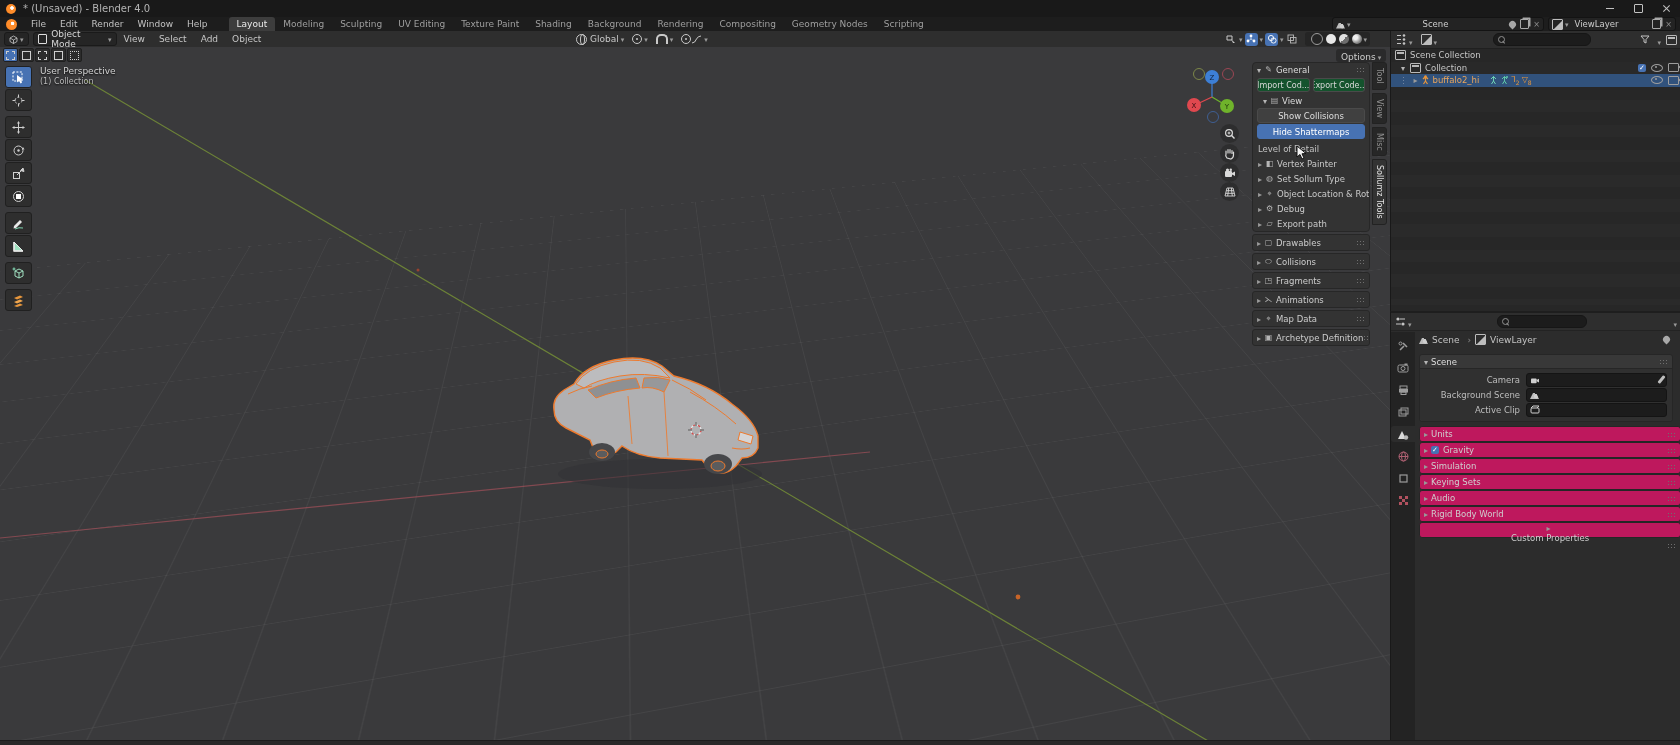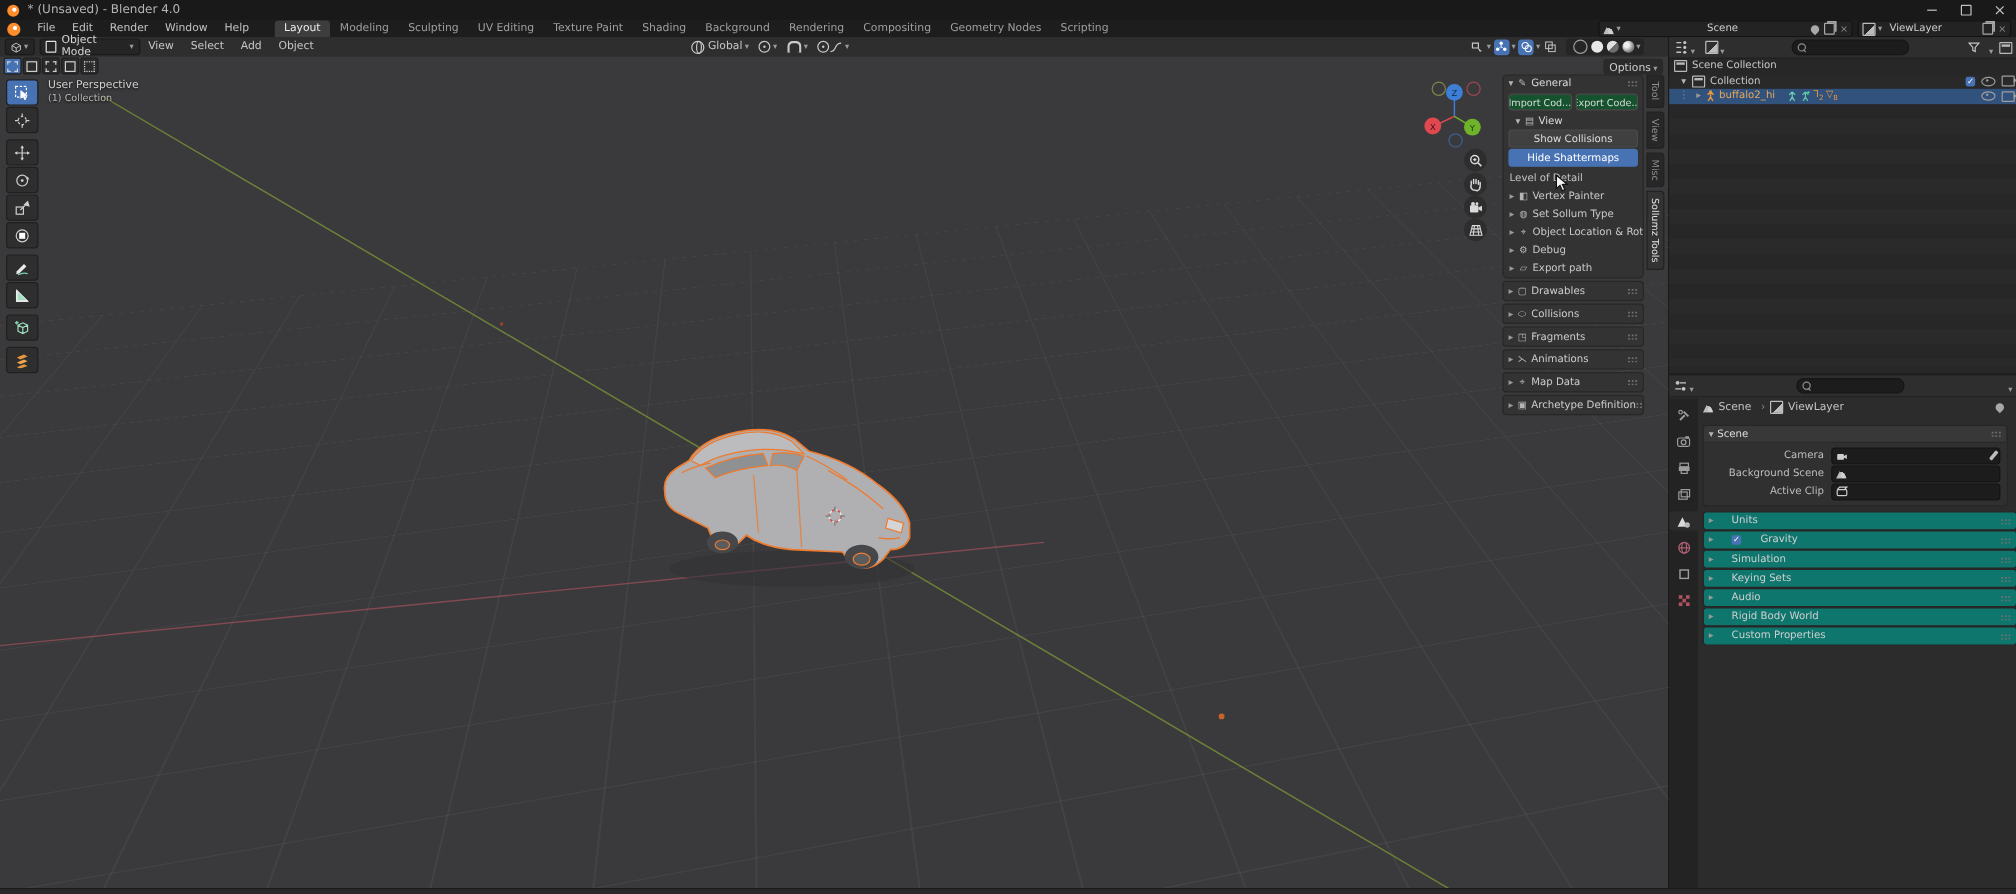--- a/index.html
+++ b/index.html
@@ -129,22 +129,22 @@
   .ptabs{position:absolute;left:0;top:19px;width:24px;height:410px;background:#232323;display:flex;flex-direction:column;align-items:center;padding-top:6px;gap:6px;}
   .ptab{width:20px;height:16px;display:flex;align-items:center;justify-content:center;border-radius:3px 0 0 3px;}
   .ptab.active{background:#2c2c2c;width:24px;}
   .crumb{position:absolute;left:28px;top:21px;display:flex;align-items:center;font-size:9px;color:#c3c3c3;}
   .ppanel{position:absolute;left:28px;width:252px;background:#383838;border:1px solid #262626;border-radius:3px;}
   .ppanel-head{height:13px;display:flex;align-items:center;padding:0 4px;color:#dedede;font-size:8.5px;}
   .ppanel-body{background:#303030;border-top:1px solid #262626;border-radius:0 0 3px 3px;padding:3px 0 4px;}
   .frow{display:flex;align-items:center;height:15px;padding:0 5px;}
   .flabel{width:95px;text-align:right;padding-right:6px;color:#bdbdbd;font-size:8.5px;flex:none;}
   .ffield{flex:1;height:12px;background:#1c1c1c;border:1px solid #141414;border-radius:3px;display:flex;align-items:center;padding:0 3px;}
-  .collapsed{position:absolute;left:28px;width:252px;height:14px;background:#0f766e;border:1px solid #262626;border-radius:3px;
-     display:flex;align-items:center;padding:0 4px;color:#cfcfcf;font-size:8.5px;gap:12px;}
+  .collapsed{position:absolute;left:28px;width:252px;height:14px;background:#be185d;border:1px solid #262626;border-radius:3px;
+     display:flex;align-items:center;padding:0 4px;color:#cfcfcf;font-size:8.5px;}
   .dropper{width:3px;height:9px;background:#bdbdbd;border-radius:1px;transform:rotate(40deg);margin-left:auto;flex:none;}
 
   .statusbar{left:0;top:740px;width:1680px;height:5px;background:#292929;border-top:1px solid #1c1c1c;}
 
   .cursor-arrow{position:absolute;z-index:20;}
   text{font-family:"DejaVu Sans",sans-serif;}
 </style>
 </head>
 <body>
 
@@ -753,21 +753,21 @@
     <div class="collapsed" style="top:177px;">
       <span class="tri-r"></span>
         <span>Audio</span>
         <span class="grip"></span>
     </div>
     <div class="collapsed" style="top:193px;">
       <span class="tri-r"></span>
         <span>Rigid Body World</span>
         <span class="grip"></span>
     </div>
-    <div class="collapsed" style="top:209px;">
+    <div class="collapsed" style="top:209px;flex-direction:column;">
       <span class="tri-r"></span>
         <span>Custom Properties</span>
         <span class="grip"></span>
     </div>
   </div>
 
   <div class="abs statusbar"></div>
 </div>
 
 </body></html>

